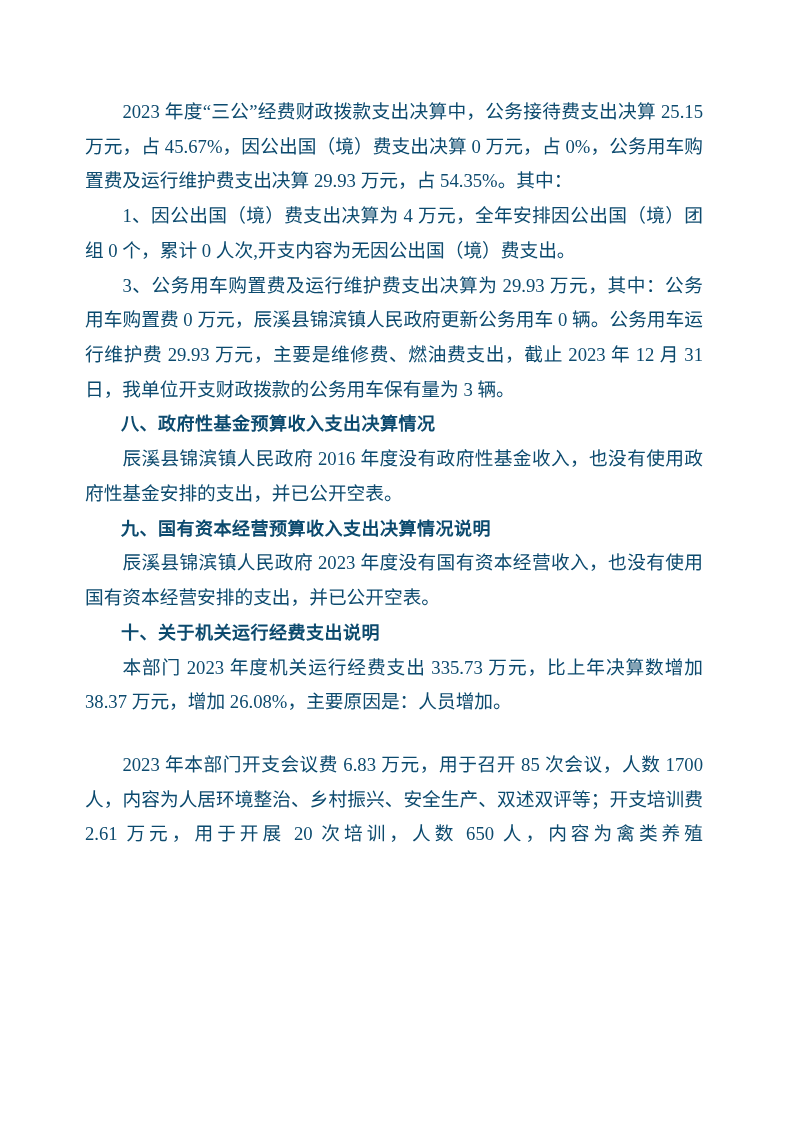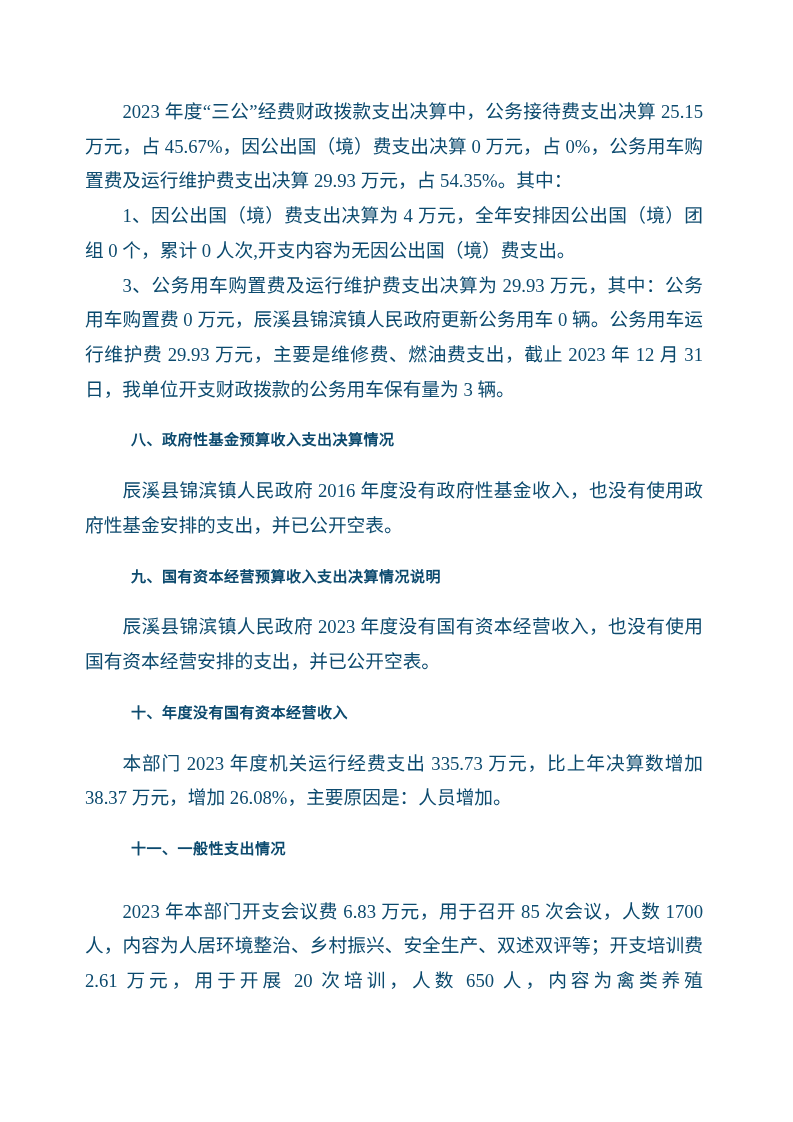--- a/index.html
+++ b/index.html
@@ -33,39 +33,38 @@
     margin: 0;
     text-indent: 2em;
     text-align: justify;
   }
   .para.continues {
     
     text-align-last: justify;
     margin-top: 28px;
   }
   .heading {
-    margin: 16px;
+    margin: 0;
     text-indent: 2em;
     font-family: "Liberation Sans", "DejaVu Sans", sans-serif;
     font-weight: bold;
-    font-size: 15px;
+    font-size: 18px;
     line-height: 34.72px;
     letter-spacing: 0.5px;
   }
 </style>
 </head>
 <body>
 
 <div class="page">
   <div class="content">
     <p class="para">2023 年度“三公”经费财政拨款支出决算中，公务接待费支出决算 25.15 万元，占 45.67%，因公出国（境）费支出决算 0 万元，占 0%，公务用车购置费及运行维护费支出决算 29.93 万元，占 54.35%。其中：</p>
     <p class="para">1、因公出国（境）费支出决算为 4 万元，全年安排因公出国（境）团组 0 个，累计 0 人次,开支内容为无因公出国（境）费支出。</p>
     <p class="para">3、公务用车购置费及运行维护费支出决算为 29.93 万元，其中：公务用车购置费 0 万元，辰溪县锦滨镇人民政府更新公务用车 0 辆。公务用车运行维护费 29.93 万元，主要是维修费、燃油费支出，截止 2023 年 12 月 31 日，我单位开支财政拨款的公务用车保有量为 3 辆。</p>
     <h2 class="heading">八、政府性基金预算收入支出决算情况</h2>
     <p class="para">辰溪县锦滨镇人民政府 2016 年度没有政府性基金收入，也没有使用政府性基金安排的支出，并已公开空表。</p>
     <h2 class="heading">九、国有资本经营预算收入支出决算情况说明</h2>
     <p class="para">辰溪县锦滨镇人民政府 2023 年度没有国有资本经营收入，也没有使用国有资本经营安排的支出，并已公开空表。</p>
-    <h2 class="heading">十、年度没有国有资本经营收入</h2>
+    <h2 class="heading">十、关于机关运行经费支出说明</h2>
     <p class="para">本部门 2023 年度机关运行经费支出 335.73 万元，比上年决算数增加 38.37 万元，增加 26.08%，主要原因是：人员增加。</p>
-    <h2 class="heading">十一、一般性支出情况</h2>
     <p class="para continues">2023 年本部门开支会议费 6.83 万元，用于召开 85 次会议，人数 1700 人，内容为人居环境整治、乡村振兴、安全生产、双述双评等；开支培训费 2.61 万元，用于开展 20 次培训，人数 650 人，内容为禽类养殖</p>
   </div>
 </div>
 
 </body></html>

